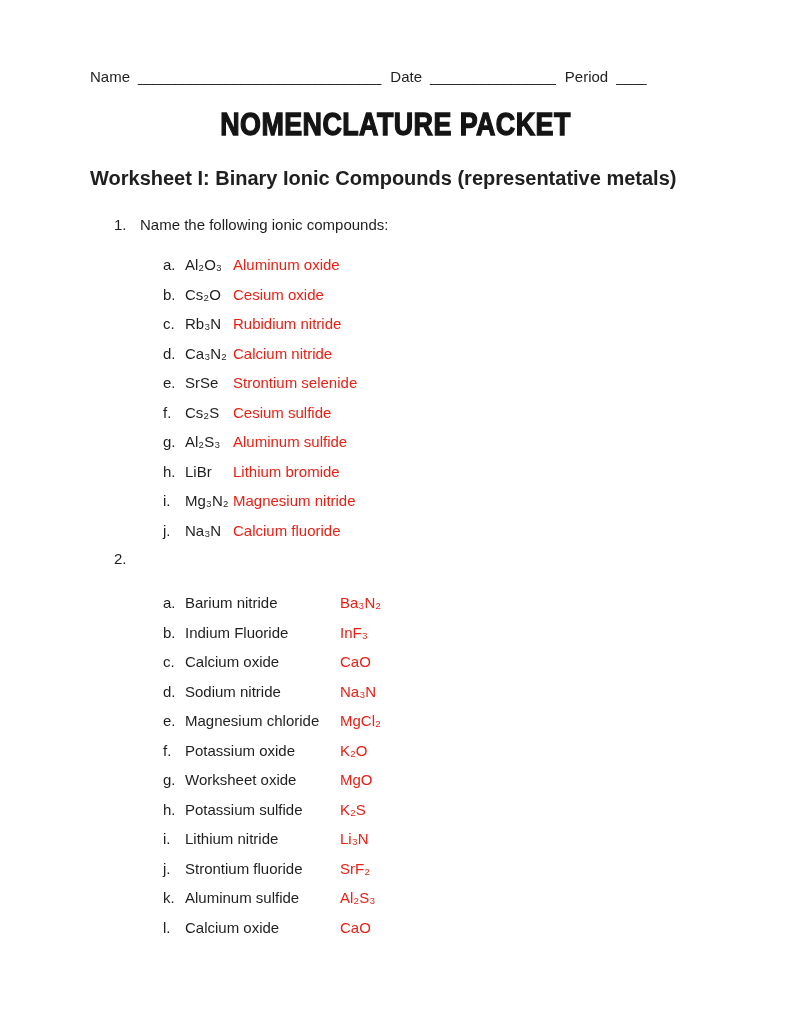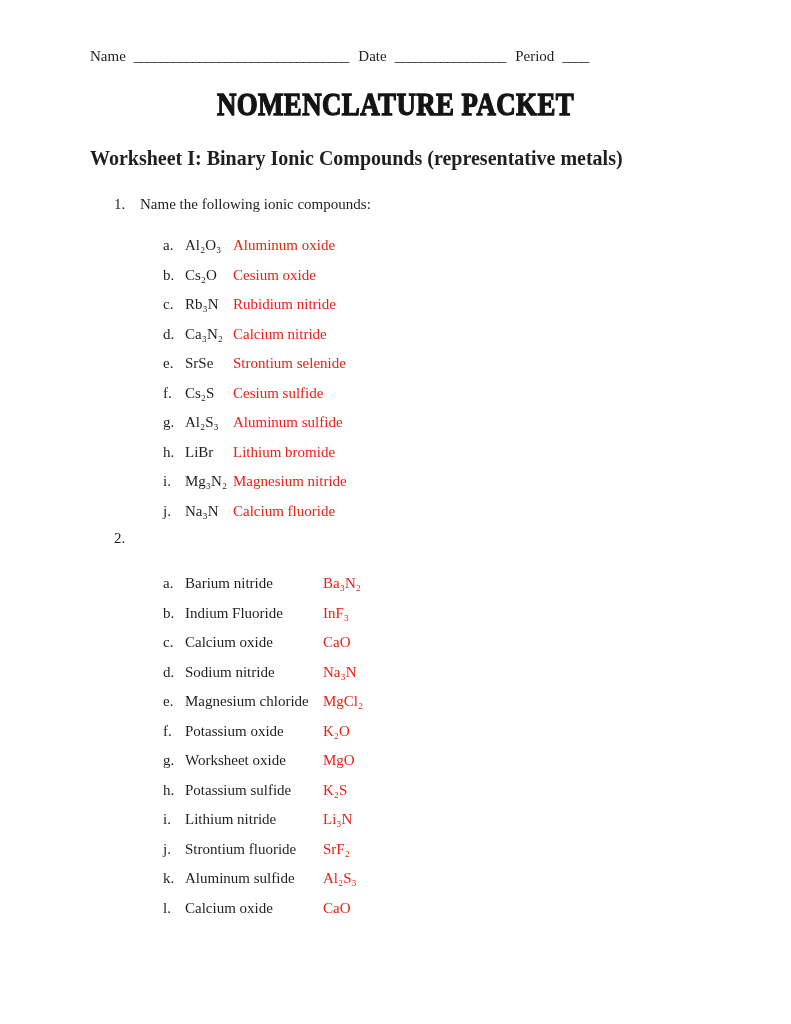--- a/index.html
+++ b/index.html
@@ -1,32 +1,32 @@
 <!DOCTYPE html>
 <html style="--text-black: #1f1f1f; --answer-red: #ea2015; --footer-rule: #a7c6d4;"><head>
 <meta charset="utf-8">
 <style>
   html,body{margin:0;padding:0;background:#ffffff;}
   .page{
     position:relative;
     width:791px;height:1024px;
     background:#ffffff;
-    font-family:Liberation Serif, serif;
+    font-family:Liberation Sans, sans-serif;
     color:var(--text-black,#1f1f1f);
     overflow:hidden;
     box-sizing:border-box;
   }
   
   .header-row{
     display:flex;align-items:baseline;white-space:nowrap;
     padding:48px 110px 0 90px;
     font-size:15px;
   }
   .hlabel{margin-right:8px;}
-  .blank{letter-spacing:-1px;margin-right:10px;color:#222;}
+  .blank{letter-spacing:-1px;margin-right:10px;color:#222;margin-top:20px;}
   
   .title{
     margin-top:20px;
     text-align:center;
     font-size:32px;line-height:1.2;
     font-weight:bold;
     letter-spacing:0.5px;
     color:#141414;
     -webkit-text-stroke:1.3px #141414;
     transform:scaleX(0.84);
@@ -40,21 +40,21 @@
     margin:26px 0 0 114px;
     font-size:15px;
   }
   .qnum{width:26px;flex:none;}
   .items{margin:22px 0 0 163px;font-size:15px;}
   .items.second{margin-top:26px;}
   .row{display:flex;align-items:baseline;line-height:20px;margin-bottom:9.5px;}
   .letter{width:22px;flex:none;}
   .q1-formula{min-width:48px;flex:none;}
   .q1-answer{color:var(--answer-red,#ea2015);}
-  .q2-name{min-width:138px;flex:none;padding-right:0;}
+  .q2-name{min-width:138px;flex:none;padding-right:17px;}
   .q2-formula{color:var(--answer-red,#ea2015);}
   .qprompt.second{margin-top:6px;}
   
   .footer{
     display:flex;align-items:center;
     margin:24px 88px 0 86px;
   }
   .rule{flex:1;height:2px;background:var(--footer-rule,#a7c6d4);}
   .page-label{margin:0 12px;font-size:15px;font-weight:bold;white-space:nowrap;}
 </style>

